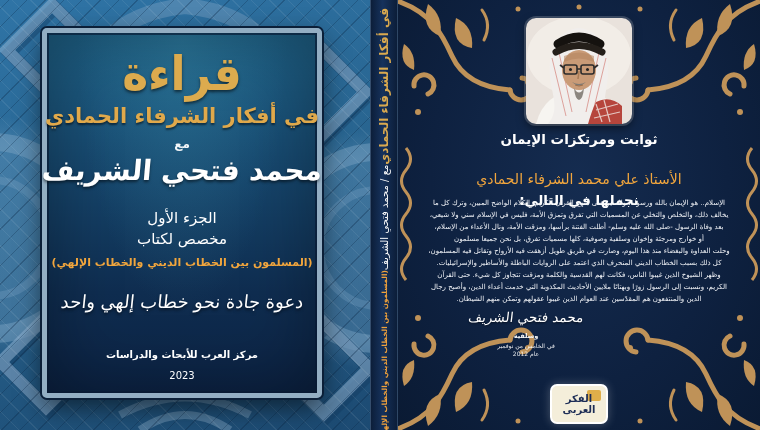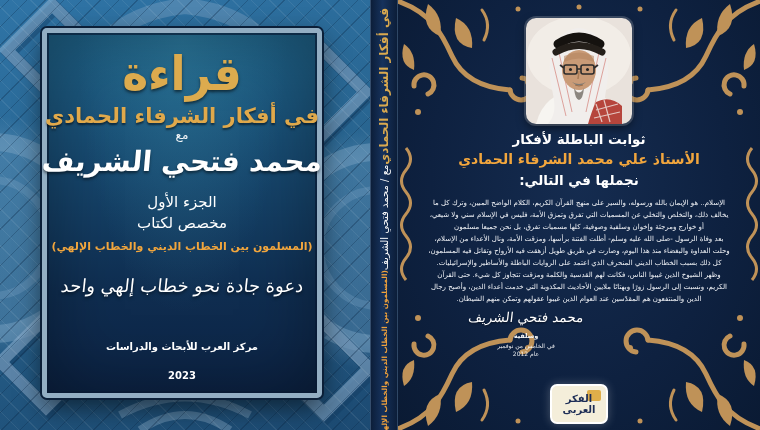--- a/index.html
+++ b/index.html
@@ -33,31 +33,31 @@
       linear-gradient(180deg,#1f6288 0%,#16466c 38%,#0f2d50 72%,#0c2344 100%);
     box-shadow:0 0 0 2px #0b1f38, 0 10px 26px rgba(0,0,0,.55),
       inset 0 0 0 2px rgba(8,25,50,.65), inset 0 0 70px rgba(0,0,0,.35);
     display:flex;flex-direction:column;align-items:center;text-align:right;
     padding:12px 6px 10px;color:#fff;
   }
   .calli-logo{font-size:44px;line-height:1.15;color:#dcab4e;font-weight:bold;
     text-shadow:0 2px 3px rgba(0,0,0,.55);transform:scaleY(1.08);margin-top:4px;}
   .f-title{font-size:21px;font-weight:bold;color:#e0a94b;margin-top:4px;white-space:nowrap;
     text-shadow:0 2px 2px rgba(0,0,0,.5);}
-  .f-with{font-size:12px;margin-top:0;opacity:.95;}
+  .f-with{font-size:12px;margin-top:9px;opacity:.95;font-weight:bold;}
   .f-author{font-size:28px;font-weight:bold;margin-top:3px;white-space:nowrap;
     transform:skewX(-5deg);text-shadow:0 2px 3px rgba(0,0,0,.5);}
-  .f-part{font-size:15px;margin-top:15px;}
+  .f-part{font-size:15px;margin-top:22px;}
   .f-ded{font-size:15px;margin-top:3px;}
   .f-book{font-size:11px;font-weight:bold;color:#f2a63d;margin-top:8px;white-space:nowrap;}
   .f-topics{font-size:12.5px;font-weight:bold;margin-top:7px;white-space:nowrap;}
   .f-slogan{font-size:18px;margin-top:22px;white-space:nowrap;transform:skewX(-6deg);
     text-shadow:0 2px 3px rgba(0,0,0,.5);}
   .f-pub{font-size:10px;font-weight:bold;margin-top:auto;}
-  .f-year{font-size:10px;font-weight:bold;margin-top:18px;margin-bottom:2px;}
+  .f-year{font-size:10px;font-weight:normal;margin-top:10px;margin-bottom:2px;}
 
   
   .spine{
     position:relative;width:28px;height:430px;flex:0 0 28px;overflow:hidden;
     background:linear-gradient(90deg,#0b1c36 0%,#16325c 45%,#0b1c36 100%);
     box-shadow:inset 1px 0 0 rgba(130,170,210,.35), inset -1px 0 0 rgba(130,170,210,.3);
   }
   .spine-rot{
     position:absolute;width:430px;height:28px;left:-201px;top:201px;
     transform:rotate(-90deg);
@@ -75,21 +75,21 @@
     color:#fff;
   }
   .back-ornaments{position:absolute;inset:0;pointer-events:none;}
   .photo{
     position:absolute;top:18px;left:50%;transform:translateX(-50%);
     width:106px;height:106px;border-radius:10px;overflow:hidden;
     box-shadow:0 0 0 2px rgba(255,255,255,.18), 0 4px 10px rgba(0,0,0,.5);
   }
   .back-head{position:absolute;top:129px;left:18px;right:18px;text-align:center;line-height:1.5;}
   .bh1{font-size:13.5px;font-weight:bold;}
-  .bh2{font-size:14px;font-weight:bold;color:#f2a63d;}
+  .bh2{font-size:14px;font-weight:normal;color:#f2a63d;margin-top:20px;}
   .bh3{font-size:13.5px;font-weight:bold;}
   .back-body{
     position:absolute;top:197px;left:14px;right:14px;text-align:center;
     font-size:7px;line-height:1.72;font-weight:400;color:#f2f4f8;
   }
   .body-line{white-space:nowrap;}
   .sig-block{position:absolute;top:309px;left:48px;width:160px;text-align:center;}
   .sig{font-size:13.5px;transform:skewX(-7deg);text-shadow:0 1px 2px rgba(0,0,0,.5);}
   .place{font-size:6.6px;font-weight:bold;margin-top:7px;opacity:.95;}
   .dateline{font-size:6px;margin-top:2px;opacity:.9;}
@@ -256,31 +256,31 @@
         <g stroke="#f1e8e4" stroke-width="1.2" opacity="0.8">
           <path d="M70,92 L92,86"></path>
             <path d="M68,100 L94,94"></path>
           <path d="M78,82 L84,104"></path>
             <path d="M70,86 L76,104"></path>
         </g>
       </svg>
     </div>
 
     <div class="back-head">
-      <div class="bh1">ثوابت الباطلة لأفكار</div>
+      <div class="bh1">ثوابت ومرتكزات الإيمان</div>
       <div class="bh2">الأستاذ علي محمد الشرفاء الحمادي</div>
       <div class="bh3">نجملها في التالي:</div>
     </div>
 
     <div class="back-body">
 
     <div class="body-line">الإسلام.. هو الإيمان بالله ورسوله، والسير على منهج القرآن الكريم، الكلام الواضح المبين، وترك كل ما</div>
         <div class="body-line">يخالف ذلك، والتخلص والتخلي عن المسميات التي تفرق وتمزق الأمة، فليس في الإسلام سني ولا شيعي،</div>
+        <div class="body-line">بعد وفاة الرسول -صلى الله عليه وسلم- أطلت الفتنة برأسها، ومزقت الأمة، ونال الأعداء من الإسلام،</div>
         <div class="body-line">أو خوارج ومرجئة وإخوان وسلفية وصوفية، كلها مسميات تفرق، بل نحن جميعا مسلمون</div>
-        <div class="body-line">بعد وفاة الرسول -صلى الله عليه وسلم- أطلت الفتنة برأسها، ومزقت الأمة، ونال الأعداء من الإسلام،</div>
         <div class="body-line">وحلت العداوة والبغضاء منذ هذا اليوم، وصارت في طريق طويل أزهقت فيه الأرواح وتقاتل فيه المسلمون،</div>
         <div class="body-line">كل ذلك بسبب الخطاب الديني المنحرف الذي اعتمد على الروايات الباطلة والأساطير والإسرائيليات.</div>
         <div class="body-line">وظهر الشيوخ الذين غيبوا الناس، فكانت لهم القدسية والكلمة ومزقت تتجاوز كل شيء. حتى القرآن</div>
         <div class="body-line">الكريم، ونسبت إلى الرسول زورًا وبهتانًا ملايين الأحاديث المكذوبة التي خدمت أعداء الدين، وأصبح رجال</div>
         <div class="body-line">الدين والمنتفعون هم المقدّسين عند العوام الذين غيبوا عقولهم وتمكن منهم الشيطان.</div>
       </div>
 
     <div class="sig-block">
       <div class="sig">محمد فتحي الشريف</div>
       <div class="place">وسلفية</div>

